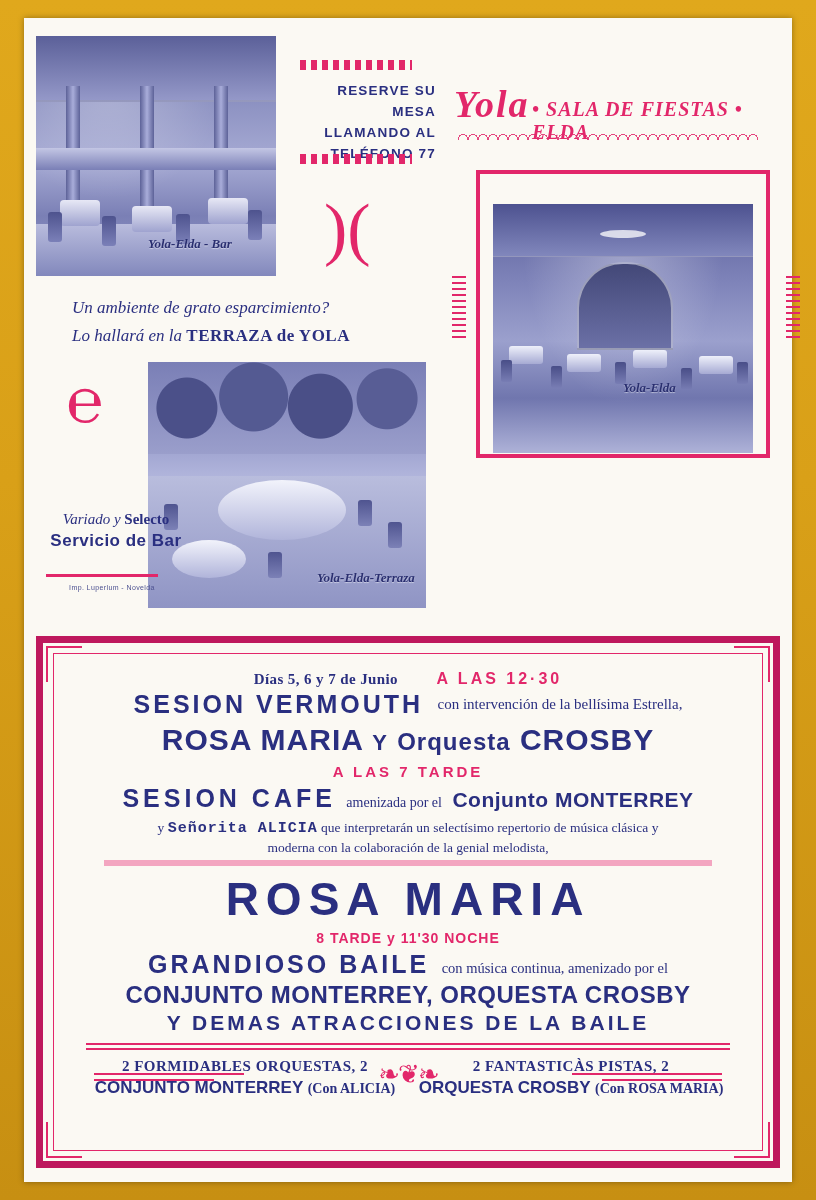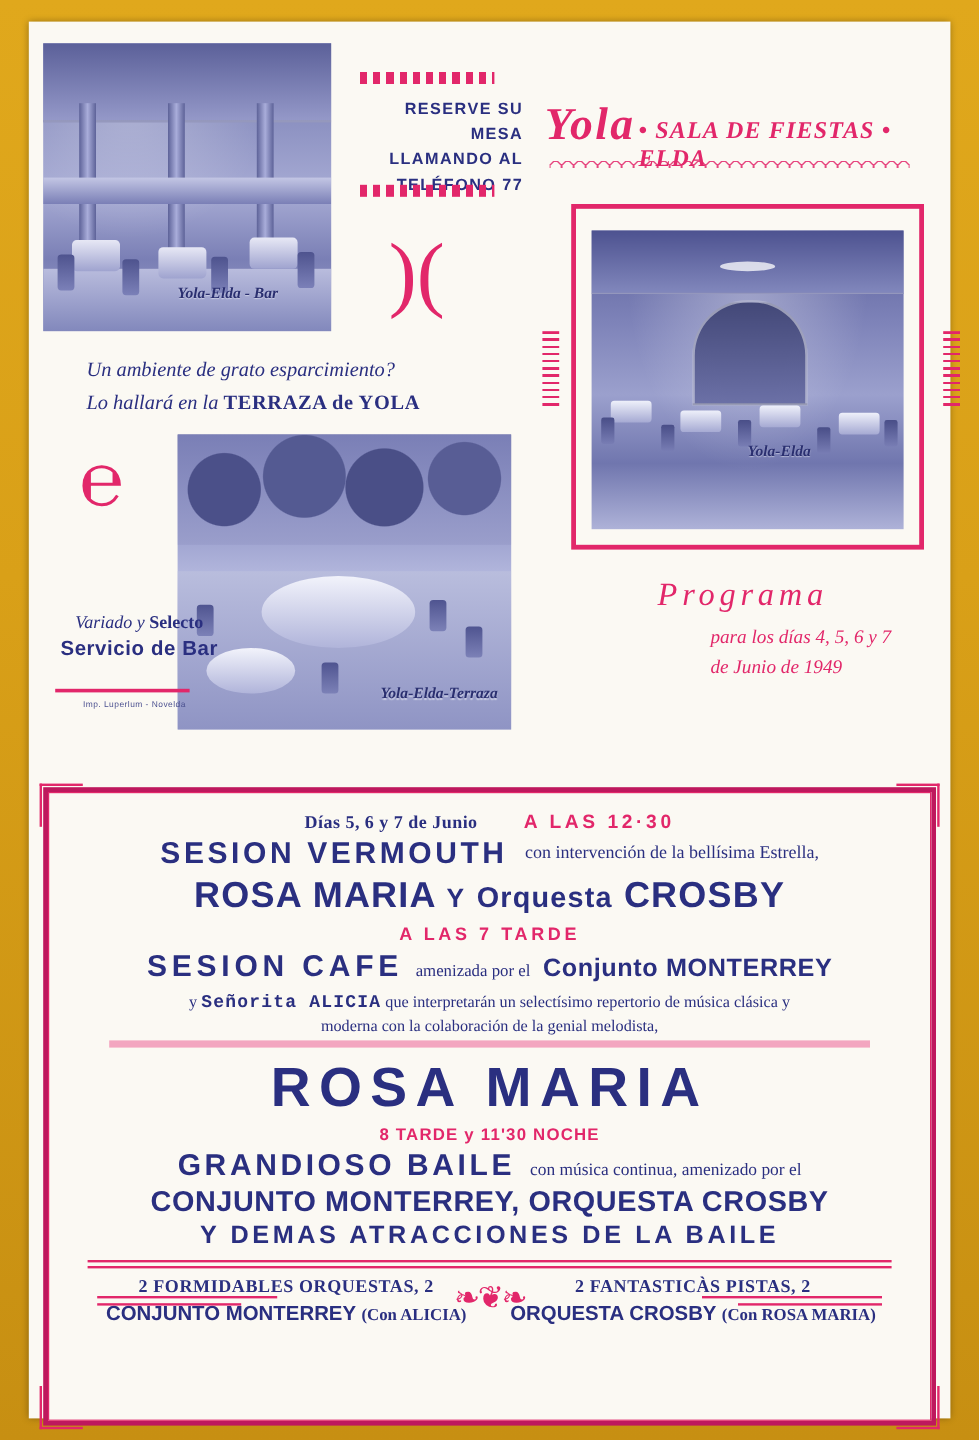--- a/index.html
+++ b/index.html
@@ -259,23 +259,23 @@
     background: repeating-linear-gradient(180deg,#e2276a 0 2px, transparent 2px 6px);
   }
   .comb.left  { left: 428px; top: 258px; }
   .comb.right { left: 762px; top: 258px; }
 
   
   .panel {
     position:absolute;
     left: 12px; top: 618px;
     width: 744px; height: 532px;
-    border:4px solid #be185d;
+    border:7px solid #be185d;
     box-sizing:border-box;
-    margin-top: 20px;
+    padding: 10px;
   }
   .panel-inner {
     position:relative;
     width:100%; height:100%;
     border:1px solid #e2276a;
     box-sizing:border-box;
     background:#fbf9f3;
   }
   .corner {
     position:absolute; width:34px; height:34px; border:2px solid #e2276a;
@@ -460,21 +460,21 @@
         <div class="yola">Yola</div>
         <div class="sala">• SALA DE FIESTAS • ELDA</div>
         <div class="wave"></div>
       </div>
 
       <div class="swoosh" style="left:300px; top:176px;">)(</div>
       <div class="swoosh" style="left:42px; top:352px; font-size:62px;">℮</div>
 
       <div class="ballroom-box">
         <div class="ib">
-          <div class="photo" id="photo-ballroom" style="left:0; top:0; width:100%; height:100%;">
+          <div class="photo" id="photo-ballroom" style="left:0; top:12px; width:100%; height:100%;">
             <div class="inner">
               <div class="ceil2"></div>
               <div class="lamp"></div>
               <div class="arch"></div>
               <div class="tbl" style="left:16px; top:142px;"></div>
               <div class="tbl" style="left:74px; top:150px;"></div>
               <div class="tbl" style="left:140px; top:146px;"></div>
               <div class="tbl" style="left:206px; top:152px;"></div>
               <div class="chr" style="left:8px; top:156px;"></div>
               <div class="chr" style="left:58px; top:162px;"></div>
@@ -513,27 +513,20 @@
 
       <div class="bar-service">
         <div class="l1">
           <span>Variado </span><span>y </span><b>Selecto</b>
         </div>
         <div class="l2">Servicio de Bar</div>
       </div>
       <div class="rule-pink"></div>
       <div class="imprint">Imp. Luperlum - Novelda</div>
 
-      <div class="programa">
-        <div class="p1">Programa</div>
-        <div class="p2">
-          <div>para los días 4, 5, 6 y 7</div>
-          <div>de Junio de 1949</div>
-        </div>
-      </div>
     </div>
 
     <div class="panel">
       <div class="panel-inner">
         <div class="corner tl"></div>
         <div class="corner tr"></div>
         <div class="corner bl"></div>
         <div class="corner br"></div>
 
         <div class="prog-body">

